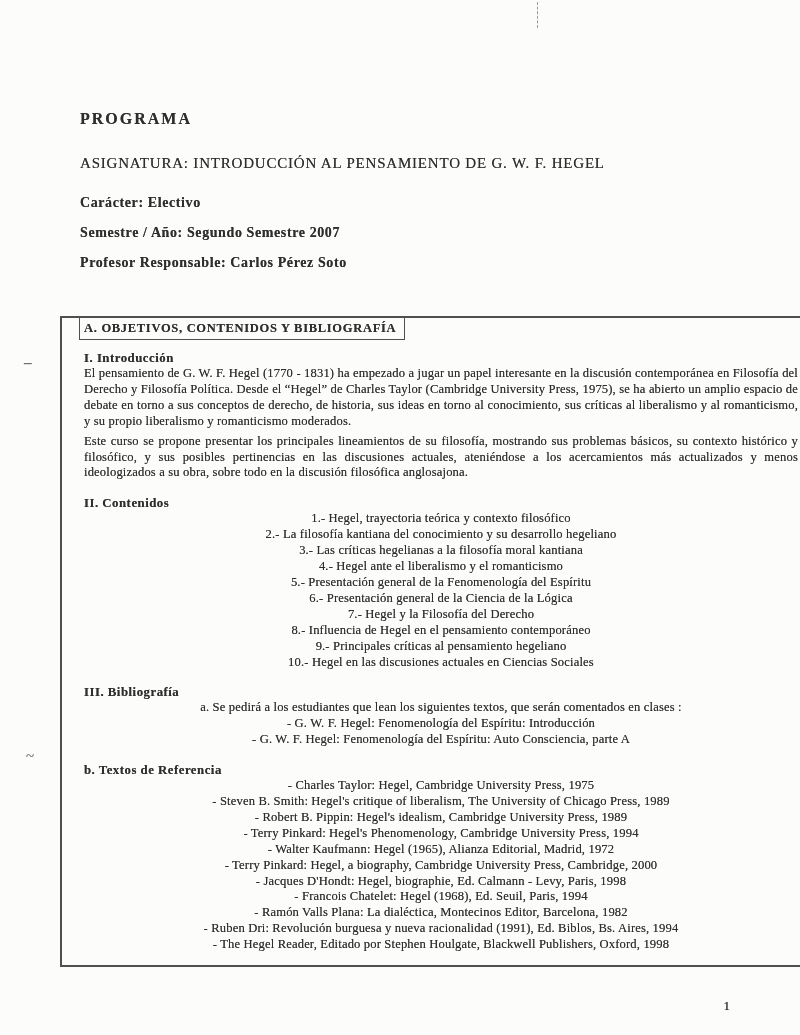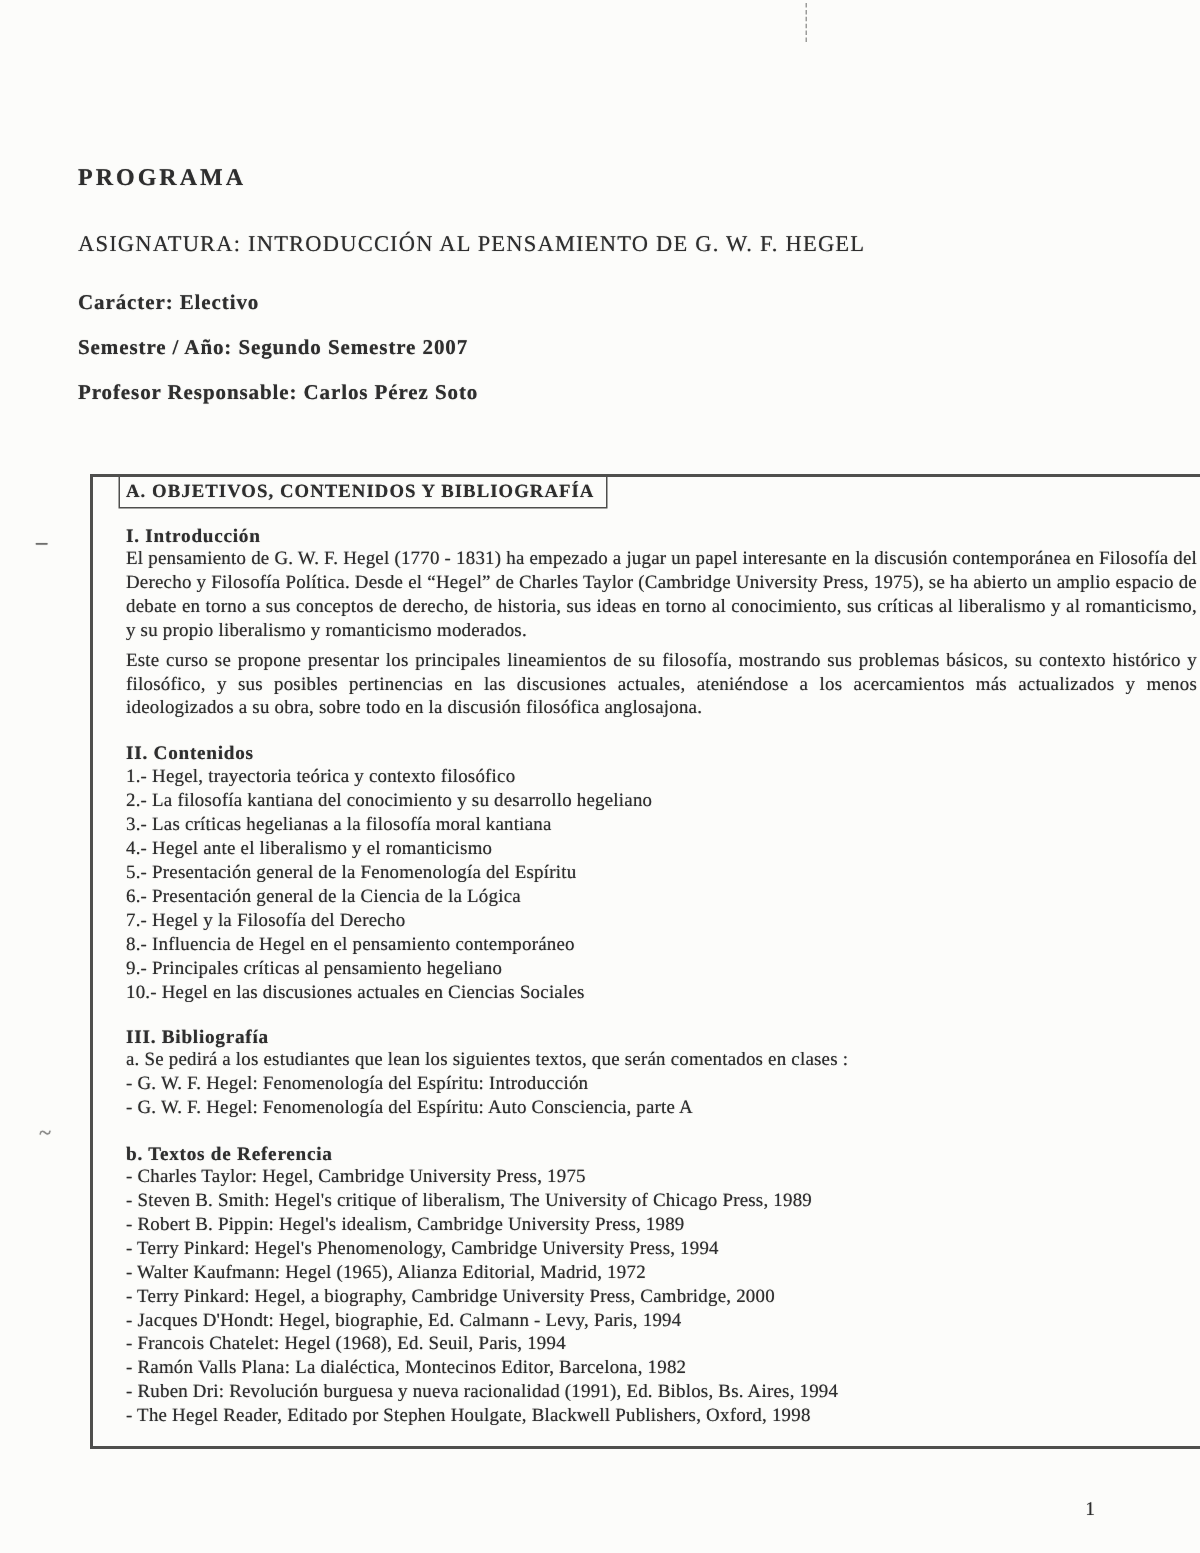--- a/index.html
+++ b/index.html
@@ -16,21 +16,21 @@
     font-family: "Liberation Serif", "DejaVu Serif", serif;
     color: #2e2e2e;
   }
   .scan-text {
     text-shadow: 0 0 0.6px rgba(70,70,70,0.75);
   }
   
   .header {
     position: absolute;
     top: 110px;
-    left: 52px;
+    left: 80px;
     right: 64px;
   }
   .h-program {
     font-size: 16px;
     font-weight: bold;
     letter-spacing: 2px;
     margin-bottom: 27px;
   }
   .h-subject {
     font-size: 15px;
@@ -80,20 +80,21 @@
   }
   .para + .para { margin-top: 4px; }
   .block { margin-bottom: 14px; }
   .block:last-child { margin-bottom: 4px; }
   .list-line {
     font-size: 12.6px;
     line-height: 15.9px;
     letter-spacing: 0.15px;
     white-space: nowrap;
     overflow: hidden;
+    text-align: center;
   }
   
   .page-number {
     position: absolute;
     right: 70px;
     top: 998px;
     font-size: 13px;
   }
   
   .artifact { position: absolute; color: #8a8a88; pointer-events: none; }
@@ -158,21 +159,21 @@
     </div>
 
     <div class="block">
       <div class="blk-heading">b. Textos de Referencia</div>
       <div class="list-line">- Charles Taylor: Hegel, Cambridge University Press, 1975</div>
       <div class="list-line">- Steven B. Smith: Hegel's critique of liberalism, The University of Chicago Press, 1989</div>
       <div class="list-line">- Robert B. Pippin: Hegel's idealism, Cambridge University Press, 1989</div>
       <div class="list-line">- Terry Pinkard: Hegel's Phenomenology, Cambridge University Press, 1994</div>
       <div class="list-line">- Walter Kaufmann: Hegel (1965), Alianza Editorial, Madrid, 1972</div>
       <div class="list-line">- Terry Pinkard: Hegel, a biography, Cambridge University Press, Cambridge, 2000</div>
-      <div class="list-line">- Jacques D'Hondt: Hegel, biographie, Ed. Calmann - Levy, Paris, 1994</div>
+      <div class="list-line">- Jacques D'Hondt: Hegel, biographie, Ed. Calmann - Levy, Paris, 1998</div>
       <div class="list-line">- Francois Chatelet: Hegel (1968), Ed. Seuil, Paris, 1994</div>
       <div class="list-line">- Ramón Valls Plana: La dialéctica, Montecinos Editor, Barcelona, 1982</div>
       <div class="list-line">- Ruben Dri: Revolución burguesa y nueva racionalidad (1991), Ed. Biblos, Bs. Aires, 1994</div>
       <div class="list-line">- The Hegel Reader, Editado por Stephen Houlgate, Blackwell Publishers, Oxford, 1998</div>
     </div>
   </div>
 
   <div class="page-number">1</div>
 
 </div>

